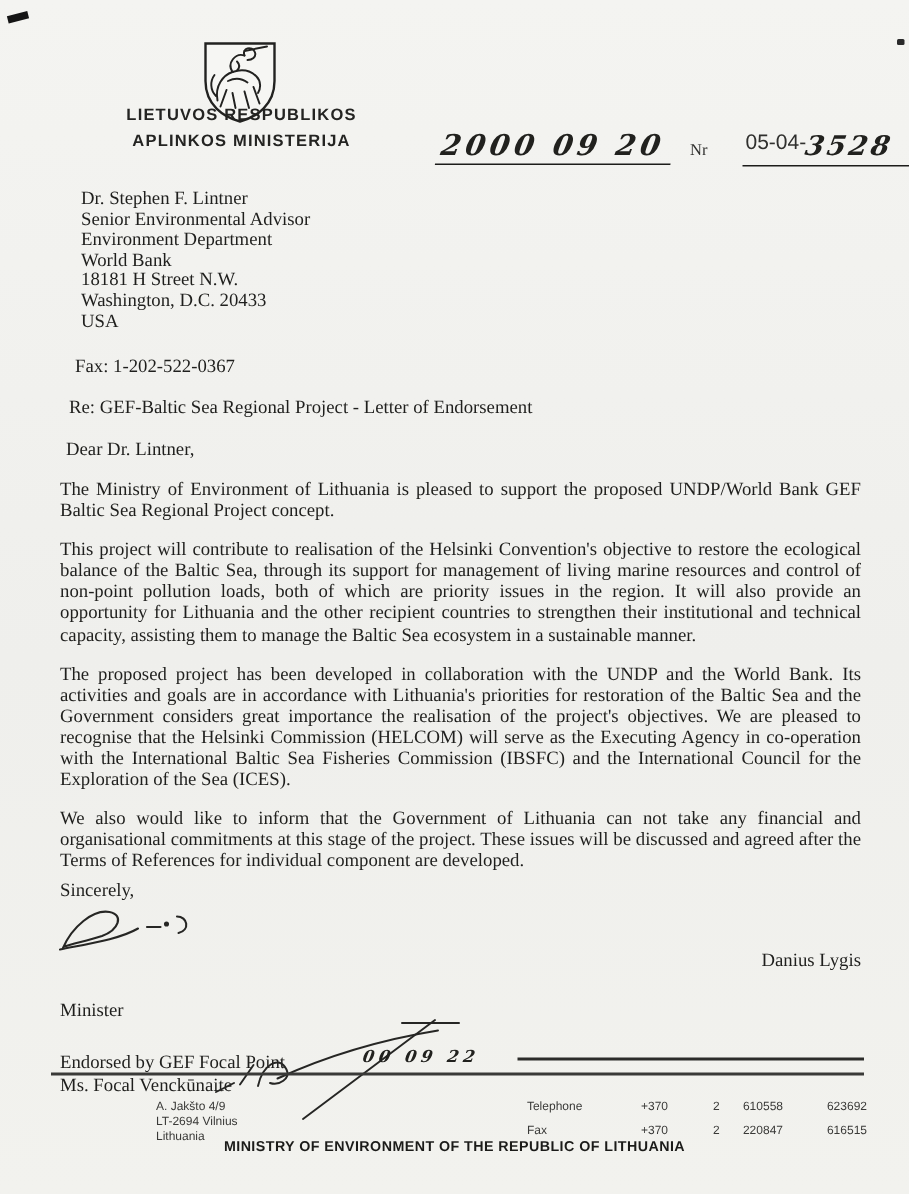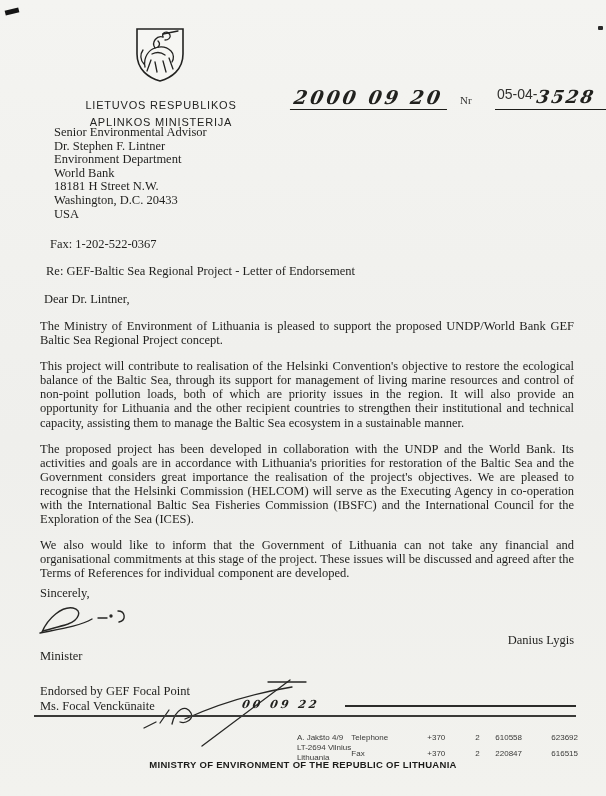--- a/index.html
+++ b/index.html
@@ -9,22 +9,22 @@
     font-family:"Liberation Serif", serif;
     color:#1f1f1d; overflow:hidden;
   }
 
   
   .artifact-tl { position:absolute; top:9px; left:5px; width:14px; height:5px; background:#151515; transform:rotate(-14deg); }
   .artifact-tr { position:absolute; top:26px; right:3px; width:5px; height:4px; background:#2a2a2a; border-radius:1px; }
 
   
   .arms { position:absolute; top:27px; left:132px; }
-  .org-block { position:absolute; top:97px; left:52px; width:218px; text-align:center;
-    font-family:"Liberation Sans", sans-serif; font-size:11px; font-weight:normal;
+  .org-block { position:absolute; top:69px; left:52px; width:218px; text-align:center;
+    font-family:"Liberation Sans", sans-serif; font-size:11px; font-weight:bold;
     letter-spacing:0.8px; line-height:17px; color:#242422; }
 
   .date-block { position:absolute; top:86px; left:292px; width:300px; }
   .hw { font-family:"DejaVu Serif", serif; font-style:italic; color:#21211e; display:inline-block; transform:skewX(-10deg); }
   .hw-date { font-size:19px; letter-spacing:3px; font-weight:bold; border-bottom:1.5px solid #1c1c1a; padding:0 6px 1px 2px; }
   .nr-label { font-family:Liberation Serif, serif; font-size:11px; color:#30302e; position:absolute; left:168px; top:8px; }
   .ref-group { position:absolute; left:203px; top:0; border-bottom:1.5px solid #1c1c1a; padding:0 10px 2px 2px; white-space:nowrap; }
   .ref-prefix { font-family:"Liberation Sans", sans-serif; font-size:14px; color:#30302e; vertical-align:4px; }
   .hw-ref { font-size:18px; letter-spacing:2px; font-weight:bold; }
 
@@ -32,34 +32,34 @@
   .letter { position:absolute; top:126px; left:40px; right:32px; font-size:12.5px; line-height:13.6px; }
   .recipient { margin-left:14px; }
   .recipient div { height:13.6px; }
   .fax-line { margin-top:17px; margin-left:10px; }
   .subject { margin-top:13px; margin-left:6px; }
   .salutation { margin-top:15px; margin-left:4px; }
   .para { margin-top:12px; text-align:justify; line-height:14.1px; }
   .sincerely { margin-top:7px; }
   .sig1 { margin-top:1px; margin-left:-2px; height:34px; }
   .signer-name { margin-top:-2px;text-align:right; }
-  .signer-title { margin-top:2px; }
+  .signer-title { margin-top:19px; }
   .endorse1 { margin-top:22px; }
   .endorse2 { margin-top:1px; }
 
   
   .sig2 { position:absolute; left:140px; top:676px; }
   .hw-small { position:absolute; left:242px; top:698px; font-size:11px; font-weight:bold; letter-spacing:3px; }
 
   
   .rule-short { position:absolute; top:705px; left:345px; width:231px; height:2px; background:#2c2c2a; }
   .rule-long  { position:absolute; top:715px; left:34px;  width:542px; height:1.5px; background:#3a3a38; }
   .ministry { position:absolute; top:759px; left:0; width:100%; text-align:center;
     font-family:"Liberation Sans", sans-serif; font-size:9.5px; font-weight:bold; letter-spacing:0.3px; color:#1b1b19; }
-  .footer-cols { position:absolute; top:733px; left:104px; right:28px; display:flex; justify-content:flex-end;
+  .footer-cols { position:absolute; top:733px; left:104px; right:28px; display:flex; justify-content:space-between;
     font-family:"Liberation Sans", sans-serif; font-size:8px; color:#3a3a38; line-height:10px; }
   .contact-grid { display:grid; grid-template-columns:72px 44px 16px 52px auto; column-gap:4px; row-gap:1px; }
   svg path, svg circle { vector-effect:non-scaling-stroke; }
 </style>
 </head>
 <body>
 
 <div class="page">
 
   <div class="artifact-tl"></div>
@@ -84,22 +84,22 @@
   </div>
 
   <div class="date-block">
     <span class="hw hw-date">2000 09 20</span>
     <span class="nr-label">Nr</span>
     <span class="ref-group"><span class="ref-prefix">05-04-</span><span class="hw hw-ref">3528</span></span>
   </div>
 
   <div class="letter">
     <div class="recipient">
+      <div>Dr. Stephen F. Lintner</div>
       <div>Senior Environmental Advisor</div>
-      <div>Dr. Stephen F. Lintner</div>
       <div>Environment Department</div>
       <div>World Bank</div>
       <div>18181 H Street N.W.</div>
       <div>Washington, D.C. 20433</div>
       <div>USA</div>
     </div>
 
     <div class="fax-line">Fax: 1-202-522-0367</div>
 
     <div class="subject">Re: GEF-Baltic Sea Regional Project - Letter of Endorsement</div>

